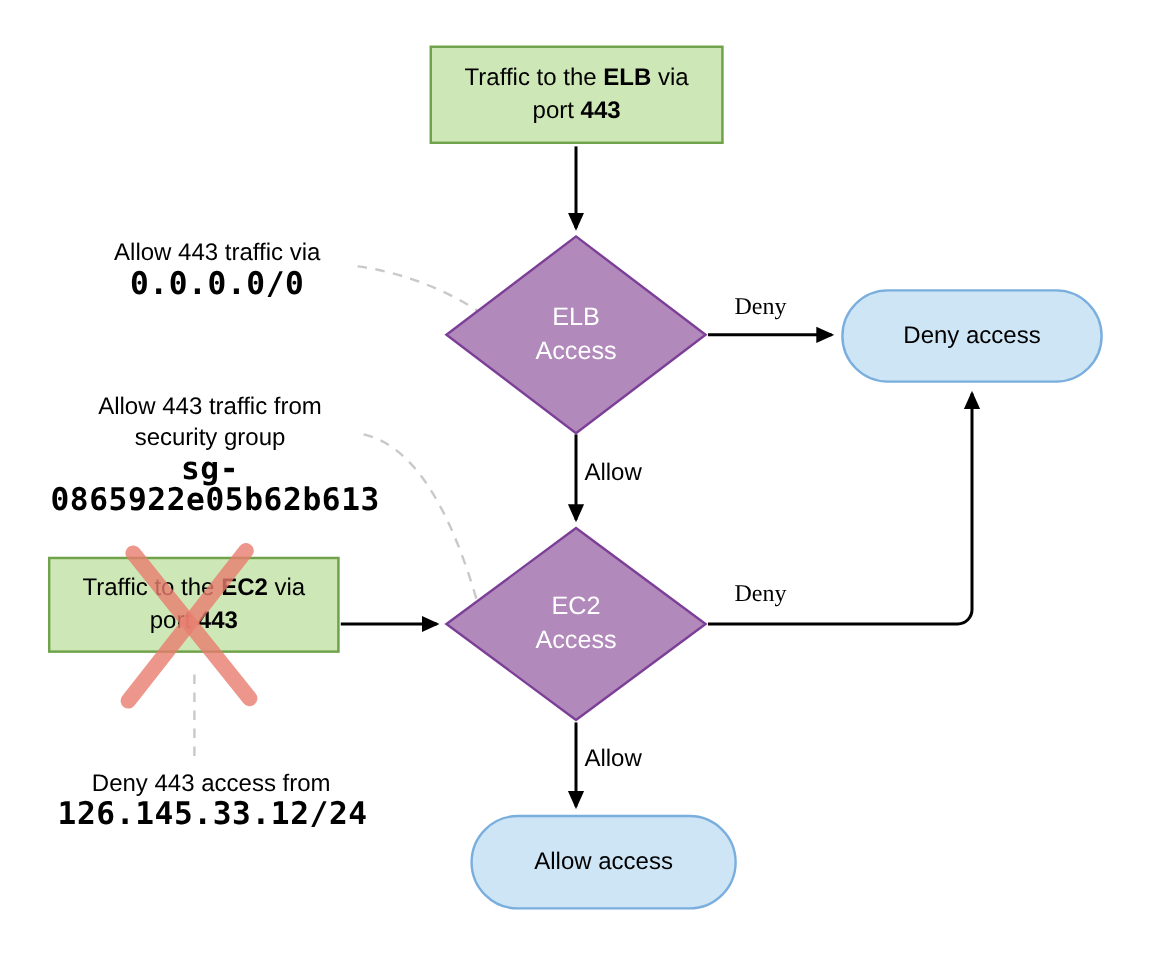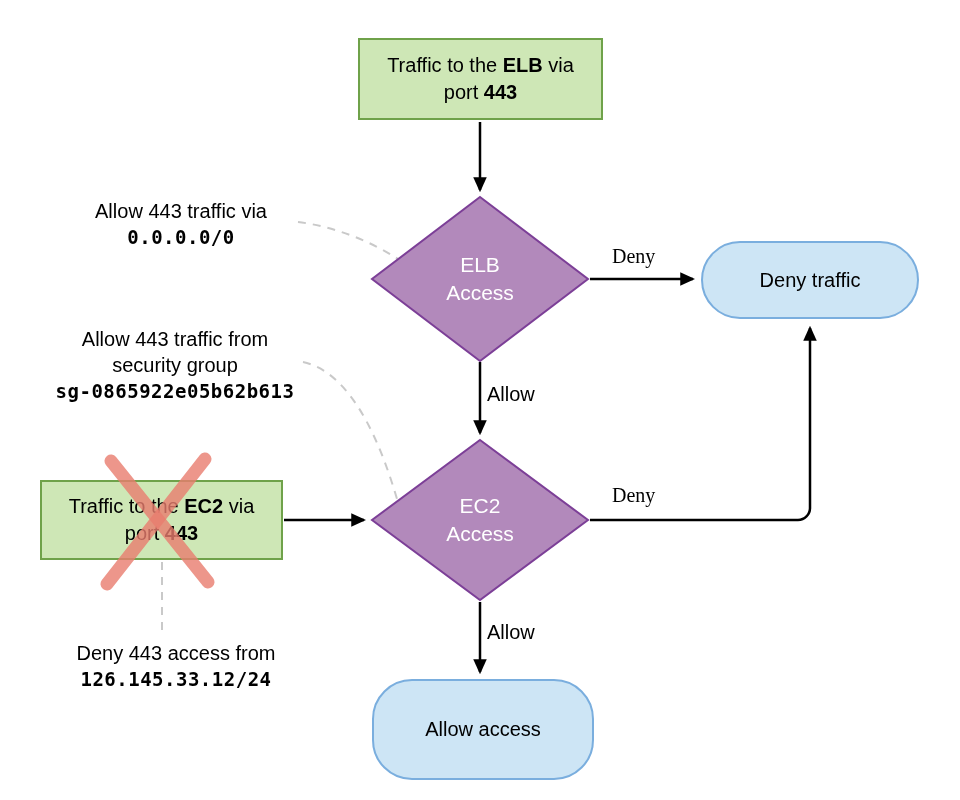--- a/index.html
+++ b/index.html
@@ -20,28 +20,28 @@
   }
   .green { background:var(--green_fill,#cee7b6); border:2px solid var(--green_stroke,#6fa24a); }
   .pill  { background:var(--blue_fill,#cde5f5); border:2px solid var(--blue_stroke,#7aaede); border-radius:40px; }
   .diamond-label {
     position:absolute; z-index:2; text-align:center;
     color:var(--diamond_text,#fff); font-size:21px; line-height:28px;
   }
   .edge-label { position:absolute; z-index:2; font-size:20px; }
   .edge-label.ctr { width:64px; text-align:left;font-family:Liberation Serif, serif; }
   .ann { position:absolute; z-index:2; text-align:center; font-size:20px; line-height:26px;margin-left:12px; }
-  .mono { font-family:"DejaVu Sans Mono", monospace; font-weight:bold; font-size:19px; letter-spacing:0.5px; }
+  .mono { font-family:"DejaVu Sans Mono", monospace; font-weight:bold; font-size:26px; letter-spacing:0.5px; }
   b { font-weight:bold; }
 
   
   #n-elb-traffic  { left:358px; top:38px;  width:245px; height:82px; }
-  #n-ec2-traffic  { left:40px;  top:480px; width:243px; height:80px; }
+  #n-ec2-traffic  { left:40px;  top:464px; width:243px; height:80px; }
   #n-deny-access  { left:701px; top:241px; width:218px; height:78px; }
-  #n-allow-access { left:372px; top:679px; width:222px; height:101px; }
+  #n-allow-access { left:392px; top:679px; width:222px; height:79px; }
   #lbl-elb-access { left:400px; top:251px; width:160px; }
   #lbl-ec2-access { left:400px; top:492px; width:160px; }
   #el-elb-deny  { left:612px; top:245px; }
   #el-elb-allow { left:487px; top:383px; }
   #el-ec2-deny  { left:612px; top:484px; }
   #el-ec2-allow { left:487px; top:621px; }
   #ann-elb-rule  { left:38px; top:198px; width:262px; }
   #ann-ec2-rule  { left:30px; top:326px; width:266px; }
   #ann-deny-rule { left:36px; top:640px; width:256px; }
 </style>
@@ -76,21 +76,21 @@
     <div><span>Traffic to the </span><b>ELB</b><span> via</span></div>
     <div><span>port </span><b>443</b></div>
   </div>
 
   <div class="node green" id="n-ec2-traffic">
     <div><span>Traffic to the </span><b>EC2</b><span> via</span></div>
     <div><span>port </span><b>443</b></div>
   </div>
 
   <div class="node pill" id="n-deny-access">
-    <div>Deny traffic</div>
+    <div>Deny access</div>
   </div>
 
   <div class="node pill" id="n-allow-access">
     <div>Allow access</div>
   </div>
 
   <div class="diamond-label" id="lbl-elb-access">
     <div>ELB</div>
     <div>Access</div>
   </div>

